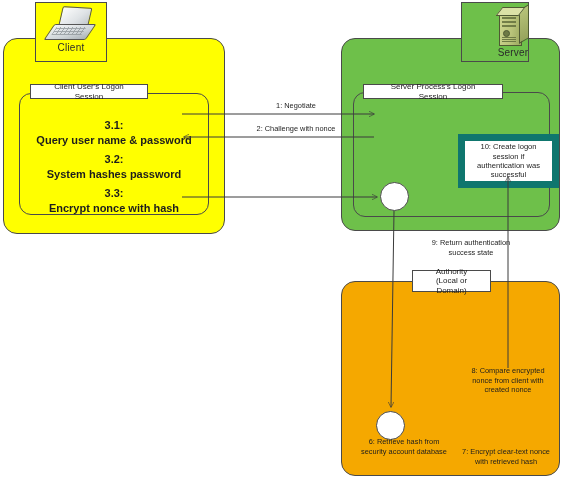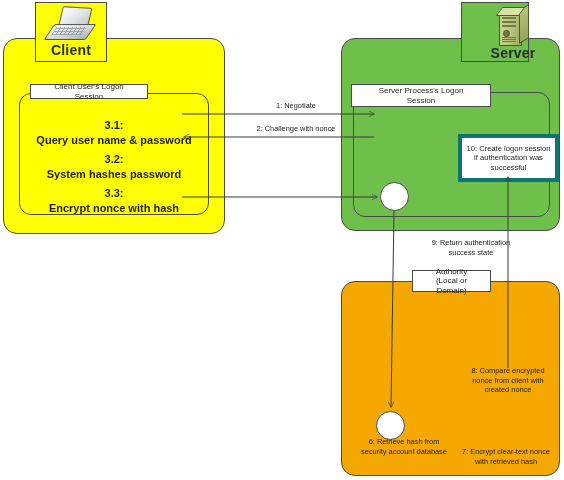--- a/index.html
+++ b/index.html
@@ -35,22 +35,22 @@
 
   .node-icon-box {
     border: 1px solid #4a4a4a;
     box-sizing: border-box;
     display: flex;
     flex-direction: column;
     align-items: center;
     justify-content: flex-start;
   }
   .node-icon-label {
-    font-size: 14px;
-    font-weight: bold;
+    font-size: 10px;
+    font-weight: normal;
     color: #2b2b2b;
     letter-spacing: .2px;
     margin-top: 1px;
   }
 
   .tag-box {
     background: #ffffff;
     border: 1px solid #4a4a4a;
     box-sizing: border-box;
     font-size: 8px;
@@ -58,21 +58,21 @@
     display: flex;
     align-items: center;
     justify-content: center;
     text-align: center;
     line-height: 1.15;
     padding: 1px 19px;
   }
 
   .note-box {
     background: #ffffff;
-    border: 4px solid #0f766e;
+    border: 7px solid #0f766e;
     box-sizing: border-box;
     font-size: 7.6px;
     color: #1d1d1d;
     display: flex;
     align-items: center;
     justify-content: center;
     text-align: center;
     line-height: 1.25;
     padding: 20px 3px;
   }
@@ -209,21 +209,21 @@
       <div class="top"></div>
       <div class="slot" style="top:11px;"></div>
       <div class="slot" style="top:15px;"></div>
       <div class="slot" style="top:19px;"></div>
       <div class="led"></div>
       <div class="grill"></div>
     </div>
     <div class="node-icon-label">Server</div>
   </div>
 
-  <div class="abs tag-box" style="left:351px; top:84px; width:140px; height:23px;">Server Process's Logon Session</div>
+  <div class="abs tag-box" style="left:363px; top:84px; width:140px; height:15px;">Server Process's Logon Session</div>
 
   <div class="abs note-box" style="left:458px; top:134px; width:101px; height:39px;">10: Create logon session if authentication was successful</div>
 
   <div class="abs conn-circle" style="left:380px; top:182px; width:29px; height:29px;"></div>
 
   <div class="abs zone" style="left:341px; top:281px; width:219px; height:195px; background:#f5a800;"></div>
 
   <div class="abs tag-box" style="left:412px; top:270px; width:79px; height:22px;">Authority
 (Local or Domain)</div>
 

